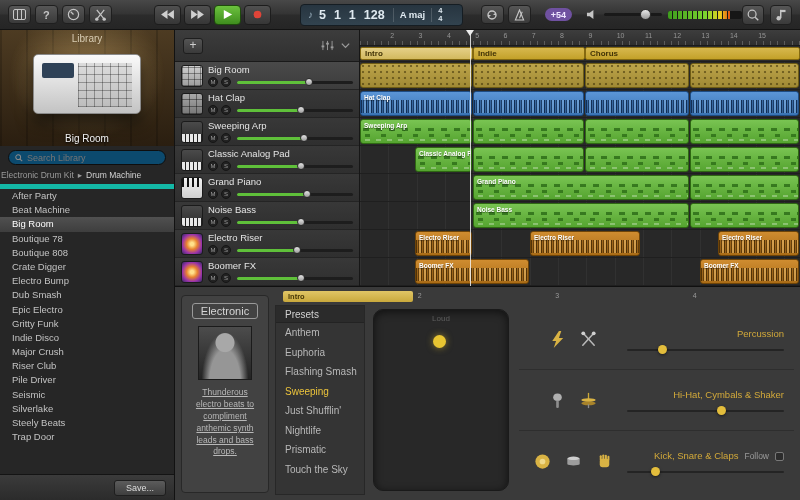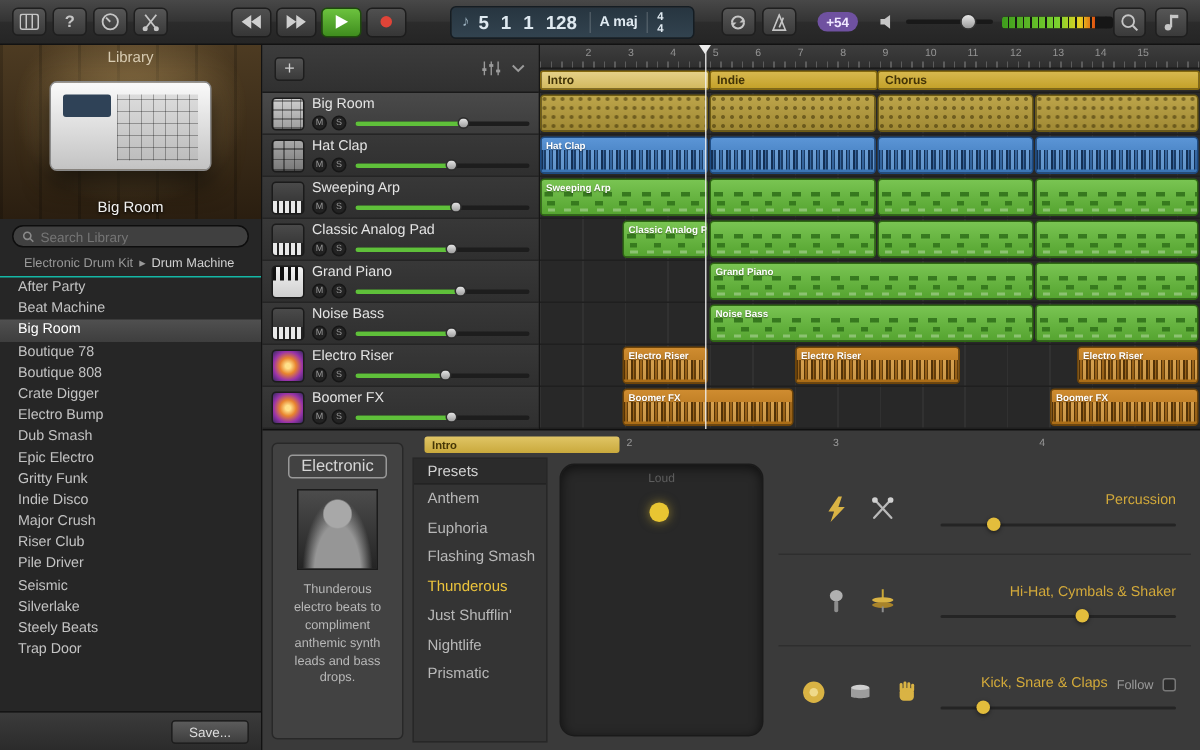--- a/index.html
+++ b/index.html
@@ -61,26 +61,26 @@
     box-shadow:0 9px 16px rgba(0,0,0,.68), 0 0 24px rgba(255,205,120,.2); }
   .dm::before { content:""; position:absolute; left:8px; top:8px; width:32px; height:15px;
     background:#2f4257; border-radius:2px; }
   .dm::after { content:""; position:absolute; right:8px; top:8px; width:54px; height:44px;
     background:
       repeating-linear-gradient(0deg, rgba(0,0,0,.3) 0 1px, transparent 1px 8px),
       repeating-linear-gradient(90deg, rgba(0,0,0,.3) 0 1px, transparent 1px 8px),
       linear-gradient(#dcdcdc,#bdbdbd); }
   .inst-name { position:absolute; left:0; right:0; bottom:2px; text-align:center;
     font-size:10px; color:#f2f2f2; text-shadow:0 1px 2px #000; }
-  .search { margin:4px 8px 3px; height:15px; border-radius:8px; background:#404040;
+  .search { margin:4px 8px 3px; height:15px; border-radius:8px; background:#0c4a6e;
     border:1px solid #0e0e0e; display:flex; align-items:center; padding:0 6px; gap:4px; }
   .search input { flex:1; background:transparent; border:none; outline:none;
     color:#9a9a9a; font-size:9px; font-family:"Liberation Sans",sans-serif; }
-  .crumbs { display:flex; gap:4px; padding:2px 16px 4px; font-size:8.5px;
-    color:#9a9a9a; border-bottom:1px solid #14b8a6; }
+  .crumbs { display:flex; gap:4px; padding:2px 1px 4px; font-size:8.5px;
+    color:#9a9a9a; border-bottom:5px solid #14b8a6; }
   .crumbs .cur { color:#d2d2d2; }
   .lib-list { flex:1; overflow:hidden; }
   .lib-item { height:14.2px; line-height:14.2px; padding-left:12px; font-size:9.5px; color:#c3c3c3; }
   .lib-item.sel { background:linear-gradient(#505050,#3e3e3e); color:#fff; }
   .lib-bottom { flex:none; height:26px; background:linear-gradient(#3b3b3b,#2b2b2b);
     border-top:1px solid #141414; display:flex; justify-content:flex-end; align-items:center; padding:0 8px; }
   .save-btn { width:52px; height:16px; border-radius:3px; font-size:9px; color:#ddd;
     background:linear-gradient(#5c5c5c,#3e3e3e); border:1px solid #1e1e1e; }
 
   
@@ -167,21 +167,21 @@
     background:#3a3a3a; border-top:1px solid #101010; }
   .genre-card { position:absolute; left:6px; top:8px; width:88px; height:198px;
     background:#424242; border:1px solid #282828; border-radius:4px; text-align:center; }
   .genre-title { display:inline-block; margin:7px auto 4px; border:1px solid #999;
     border-radius:3px; padding:1px 8px; color:#d6d6d6; font-size:11px; }
   .artist-photo { width:54px; height:54px; margin:3px auto 7px; border:1px solid #1b1b1b;
     background:
       radial-gradient(circle at 50% 30%, #a8a8a8 9px, transparent 10px),
       radial-gradient(ellipse at 50% 108%, #969696 42%, transparent 64%),
       linear-gradient(#4c4c4c,#242424); }
-  .genre-desc { font-size:8.5px; color:#b8b8b8; line-height:1.4; padding:0 7px; text-align:center; }
+  .genre-desc { font-size:8.5px; color:#b8b8b8; line-height:1.4; padding:0 7px; text-align:center;text-decoration:underline; }
   .mini-ruler { position:absolute; left:100px; right:6px; top:3px; height:13px; }
   .mini-intro { position:absolute; left:8px; top:1px; width:130px; height:11px;
     background:linear-gradient(#e0c566,#c9a93c); border-radius:2px; color:#463706;
     font-size:7.5px; font-weight:bold; line-height:11px; padding-left:5px; }
   .mini-num { position:absolute; top:2px; font-size:7px; color:#9a9a9a; }
   .presets { position:absolute; left:100px; top:18px; width:90px; height:190px;
     background:#343434; border:1px solid #272727; }
   .presets-hd { height:17px; line-height:17px; background:#2b2b2b; color:#d2d2d2;
     font-size:10px; padding-left:9px; border-bottom:1px solid #232323; }
   .preset { height:19.5px; line-height:19.5px; padding-left:9px; font-size:10px; color:#b8b8b8;
@@ -600,24 +600,25 @@
         <div class="mini-num" style="left: 54%;">3</div>
         <div class="mini-num" style="left: 80.5%;">4</div>
       </div>
 
     <div class="presets">
       <div class="presets-hd">Presets</div>
       <div id="preset-list">
           <div class="preset">Anthem</div>
           <div class="preset">Euphoria</div>
           <div class="preset">Flashing Smash</div>
-          <div class="preset sel">Thunderous</div>
+          <div class="preset sel">Sweeping</div>
           <div class="preset">Just Shufflin'</div>
           <div class="preset">Nightlife</div>
           <div class="preset">Prismatic</div>
+          <div class="preset">Touch the Sky</div>
         </div>
     </div>
 
     <div class="xy-pad">
       <div class="xy-lab top">Loud</div>
 
       <div class="xy-dot" id="xy-dot" style="left: 44%; top: 14%;"></div>
     </div>
 
     <div class="drum-controls" id="groups">

